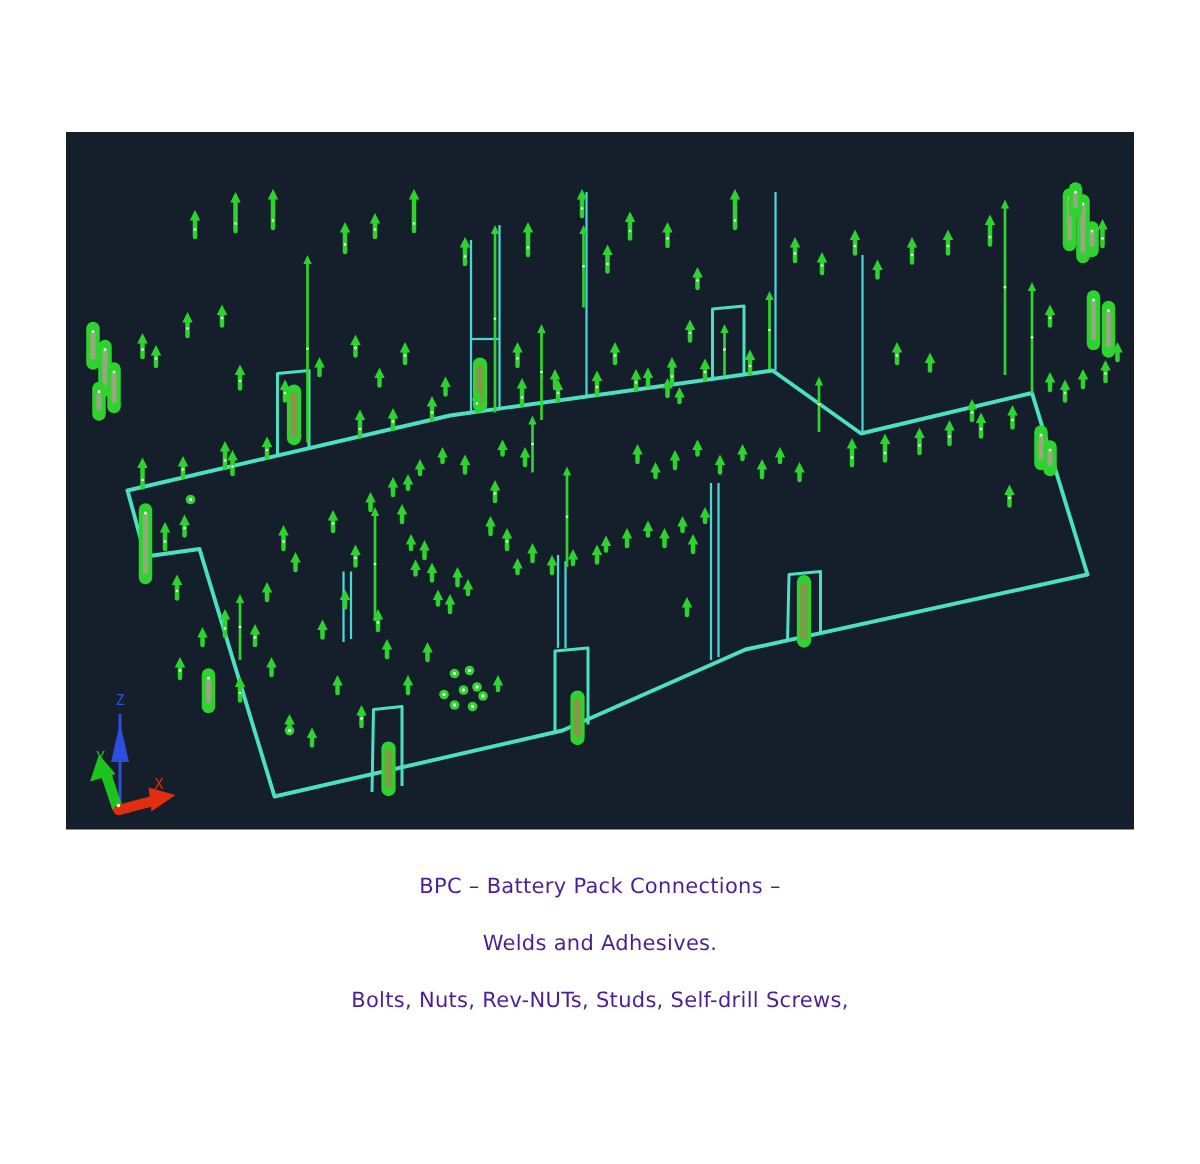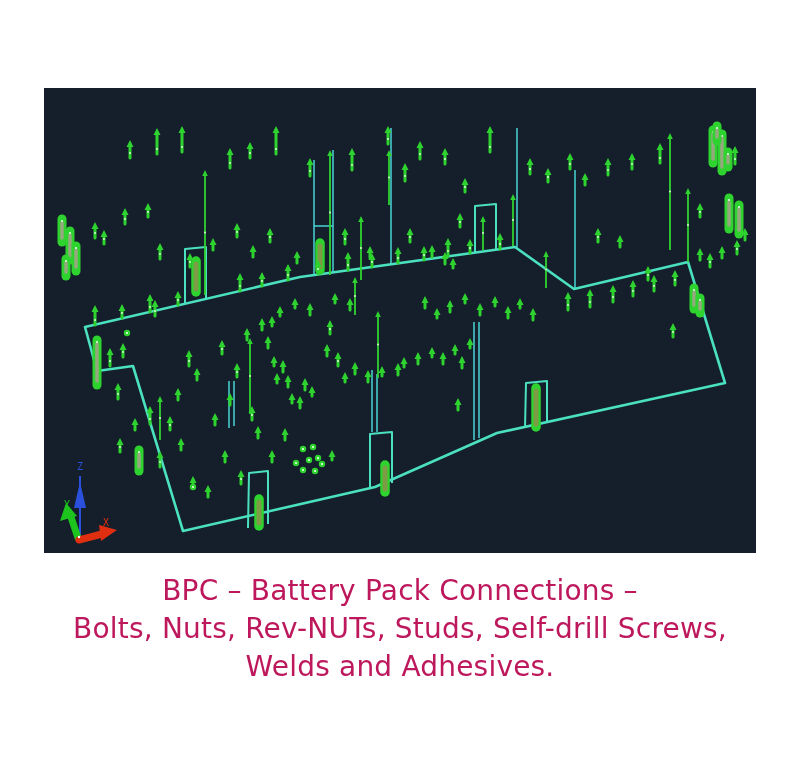--- a/index.html
+++ b/index.html
@@ -1,21 +1,21 @@
 <!DOCTYPE html>
 <html><head>
 <meta charset="utf-8">
 <style>
   html,body{margin:0;padding:0;background:#ffffff;}
   .page{position:relative;width:800px;height:776px;background:#ffffff;overflow:hidden;
         font-family:"DejaVu Sans",sans-serif;}
   .cad-panel{position:absolute;left:44px;top:88px;width:712px;height:465px;background:#141f2b;}
   .cad-panel svg{display:block;width:100%;height:100%;}
   .caption{position:absolute;top:572px;left:0;width:100%;text-align:center;
-           font-size:28px;line-height:38px;color:#be185d;letter-spacing:.2px;}
+           font-size:14px;line-height:38px;color:#4c1d95;letter-spacing:.2px;}
 </style>
 </head>
 <body>
 
 <div class="page">
   <div class="cad-panel">
     <svg id="cad-svg" viewBox="44 88 712 465">
         <g>
           <line x1="314" y1="160" x2="314" y2="275" stroke="#49d6d6" stroke-width="1.5"></line>
           <line x1="333" y1="150" x2="333" y2="272" stroke="#49d6d6" stroke-width="1.5"></line>
@@ -514,16 +514,16 @@
           <text x="64" y="508" fill="#1ec41e" font-family="&quot;DejaVu Sans Mono&quot;,monospace" font-size="10">Y</text>
           <line x1="79" y1="540" x2="102" y2="534" stroke="#e02f10" stroke-width="7" stroke-linecap="round"></line>
           <polygon points="117,530 99,525 101,541" fill="#e02f10"></polygon>
           <text x="103" y="526" fill="#e02f10" font-family="&quot;DejaVu Sans Mono&quot;,monospace" font-size="10">X</text>
           <circle cx="79" cy="537" r="1.2" fill="#ffffff"></circle>
         </g>
       </svg>
   </div>
   <div class="caption">
     <div>BPC – Battery Pack Connections –</div>
+    <div>Welds and Adhesives.</div>
     <div>Bolts, Nuts, Rev-NUTs, Studs, Self-drill Screws,</div>
-    <div>Welds and Adhesives.</div>
   </div>
 </div>
 
 </body></html>

